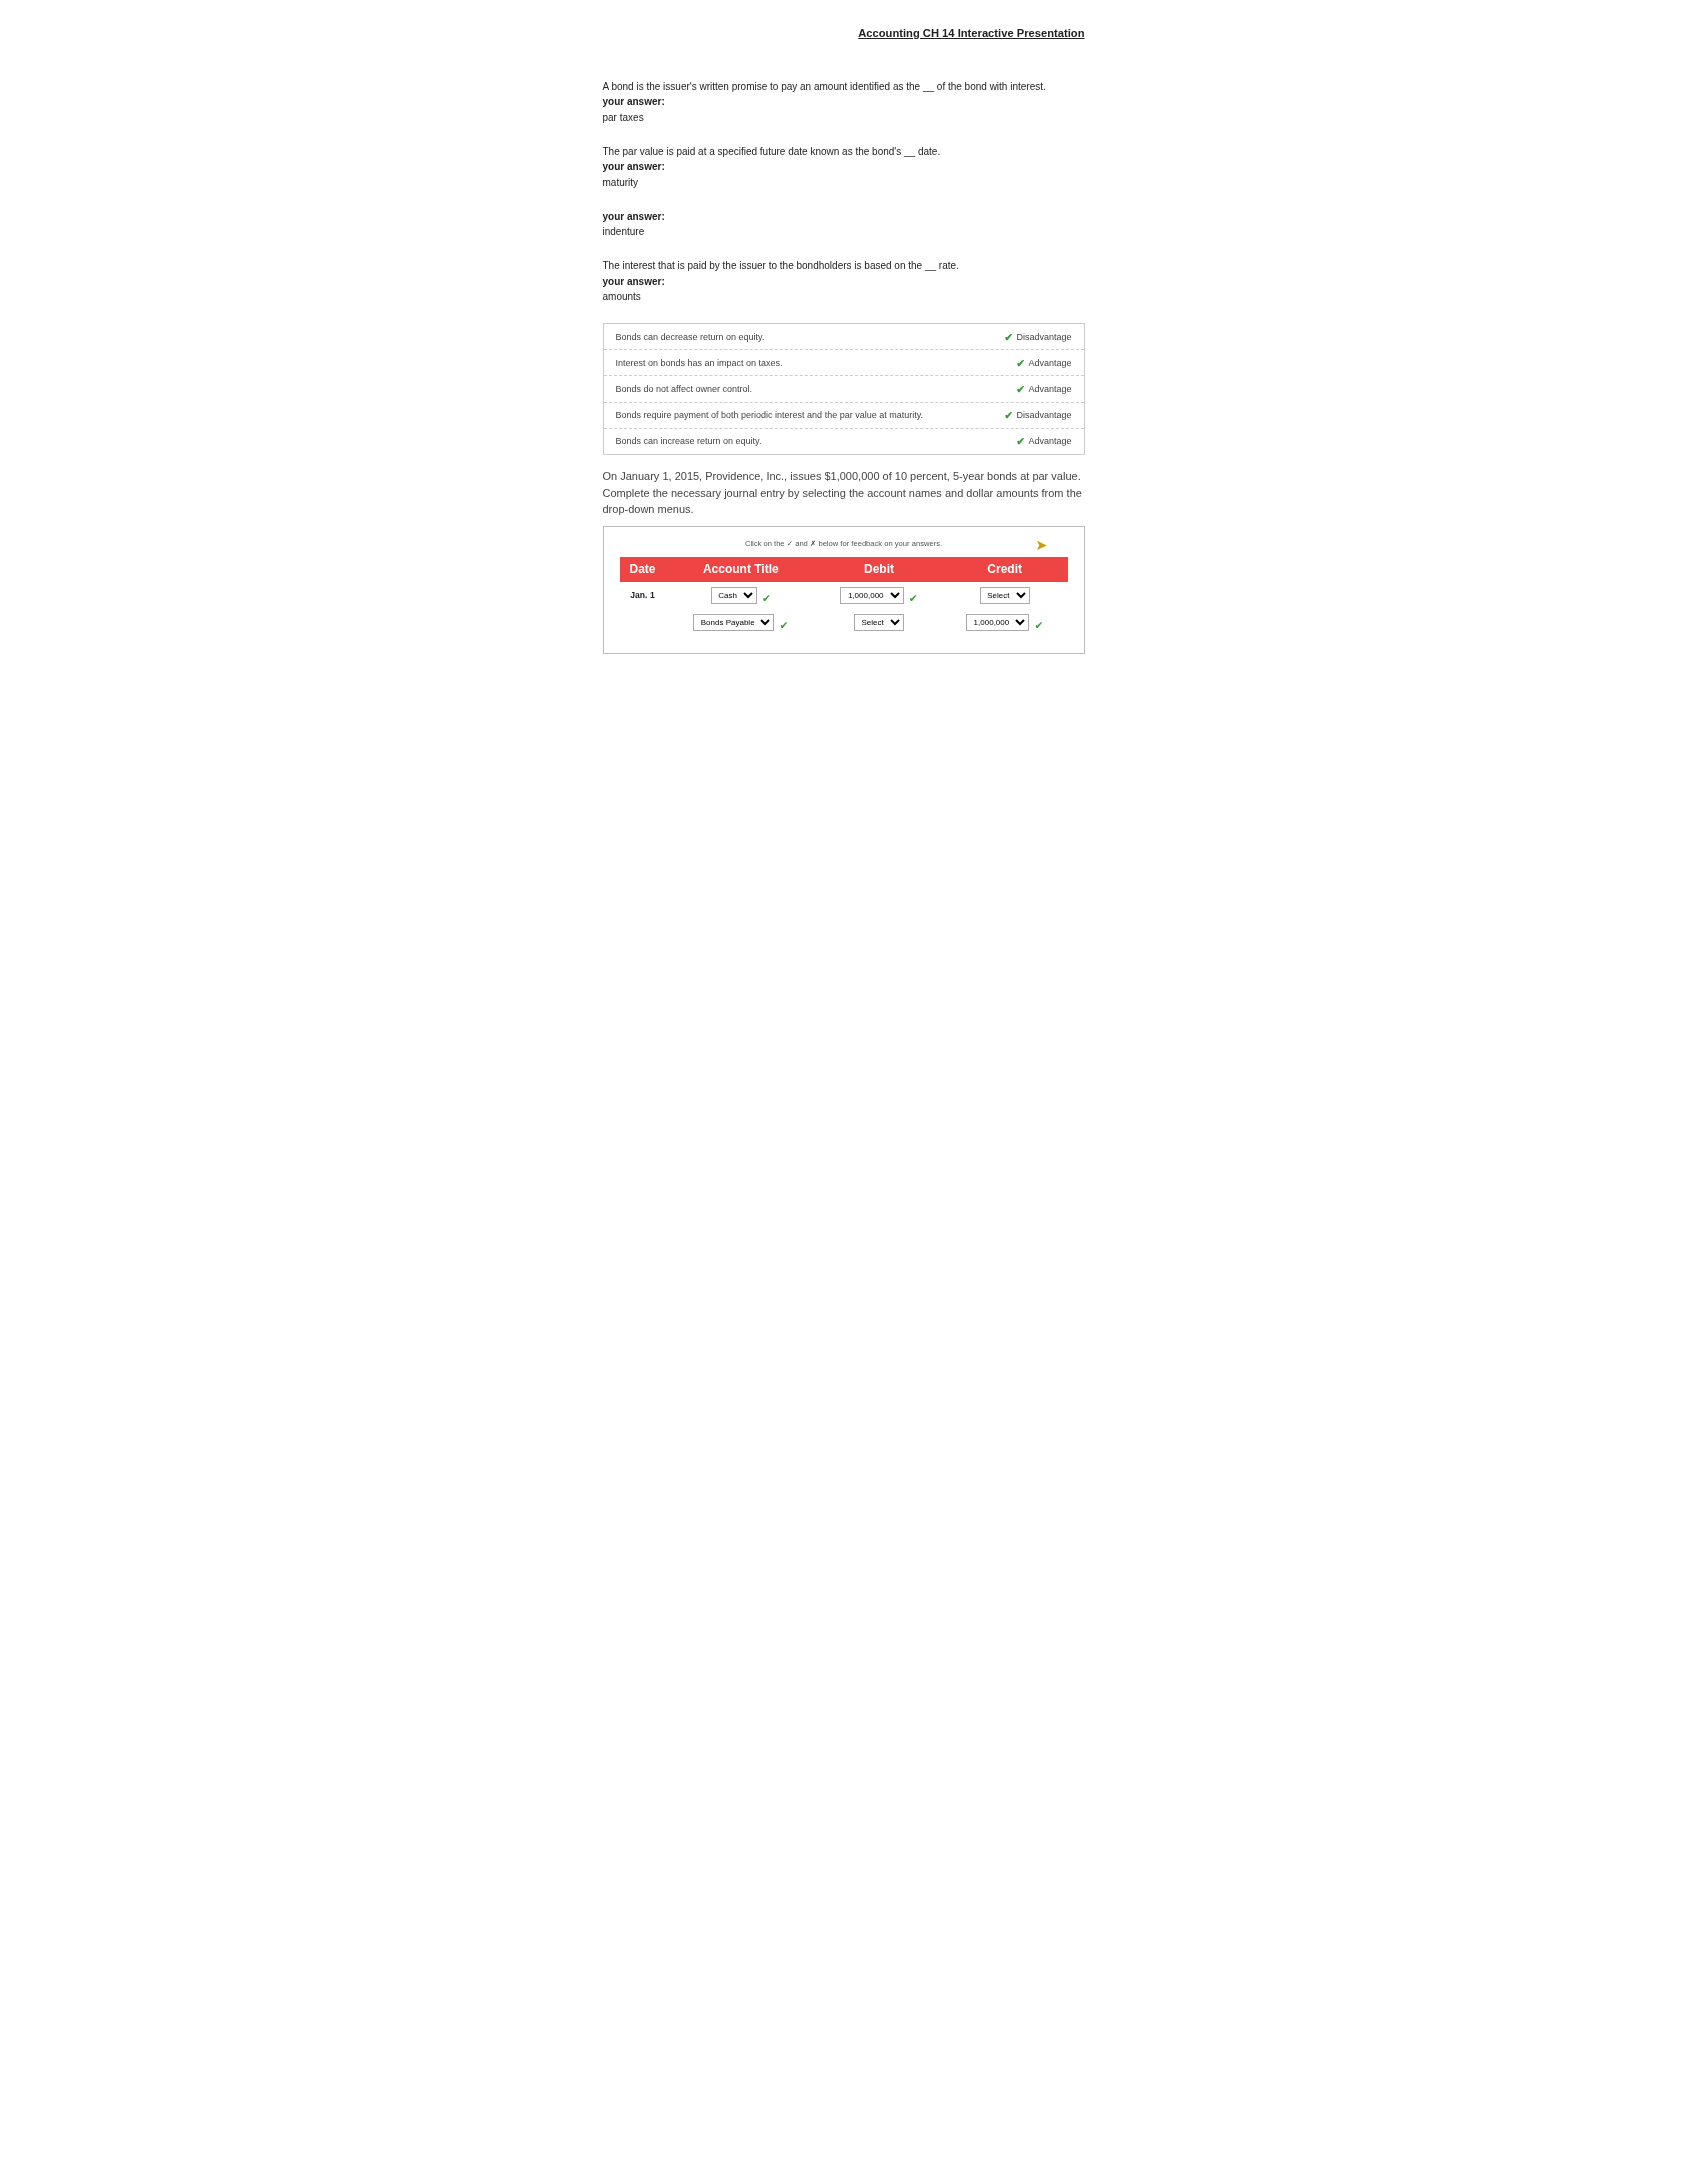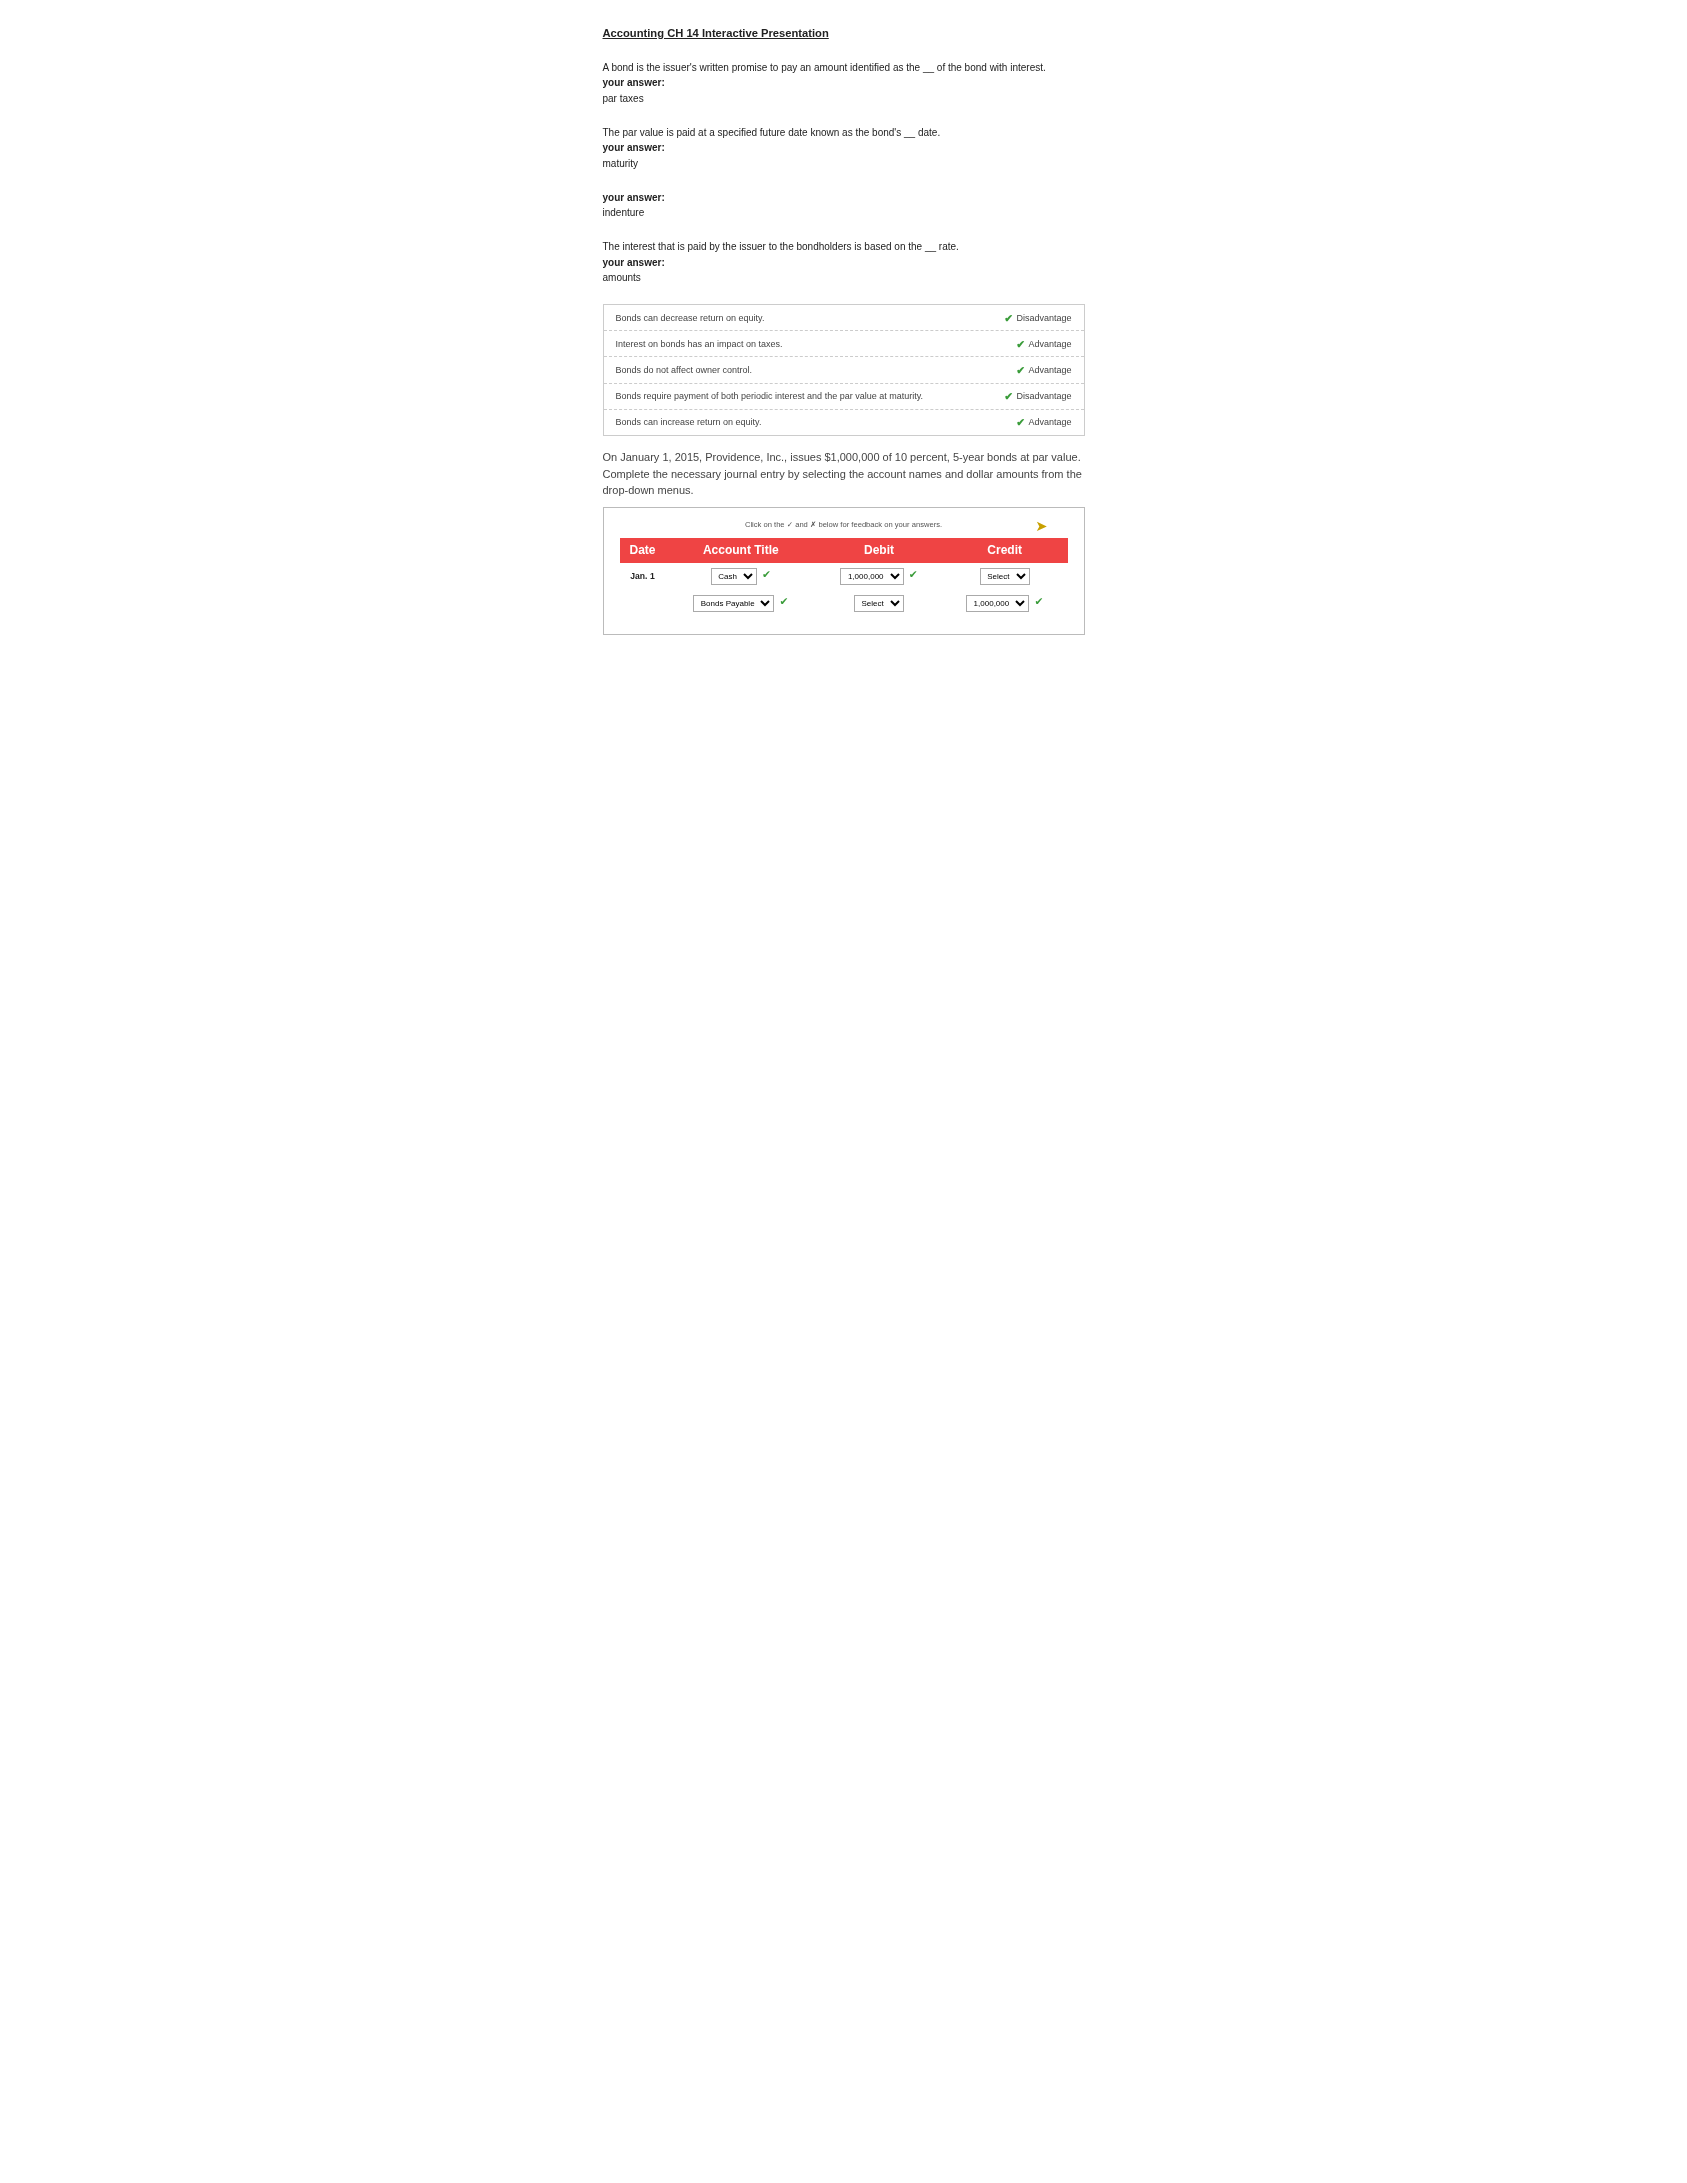--- a/index.html
+++ b/index.html
@@ -6,25 +6,25 @@
     body {
       font-family: Arial, sans-serif;
       font-size: 10px;
       background: #fff;
       color: #222;
       width: 562px;
       margin: 0 auto;
       padding: 26.5px 40px 40px 40px;
     }
     .page-title {
-      text-align: left;
+      text-align: right;
       font-size: 11.2px;
       font-weight: bold;
       text-decoration: underline;
-      margin-bottom: 21px;
+      margin-bottom: 40px;
     }
     .qa-block {
       margin-bottom: 18.5px;
     }
     .qa-block p {
       font-size: 10px;
       line-height: 1.55;
       color: #222;
     }
     .your-answer-label {
@@ -134,21 +134,21 @@
       background: #fff;
       cursor: pointer;
     }
     .check-green {
       color: #3a9c3a;
       font-size: 10.6px;
       margin-left: 2.6px;
     }
     .journal-row-check {
       display: flex;
-      align-items: flex-start;
+      align-items: flex-end;
       justify-content: center;
       gap: 2.6px;
     }
   </style>
 </head>
 <body>
 
 <div class="page-title">Accounting CH 14 Interactive Presentation</div>
 
 <div id="qa-container">

